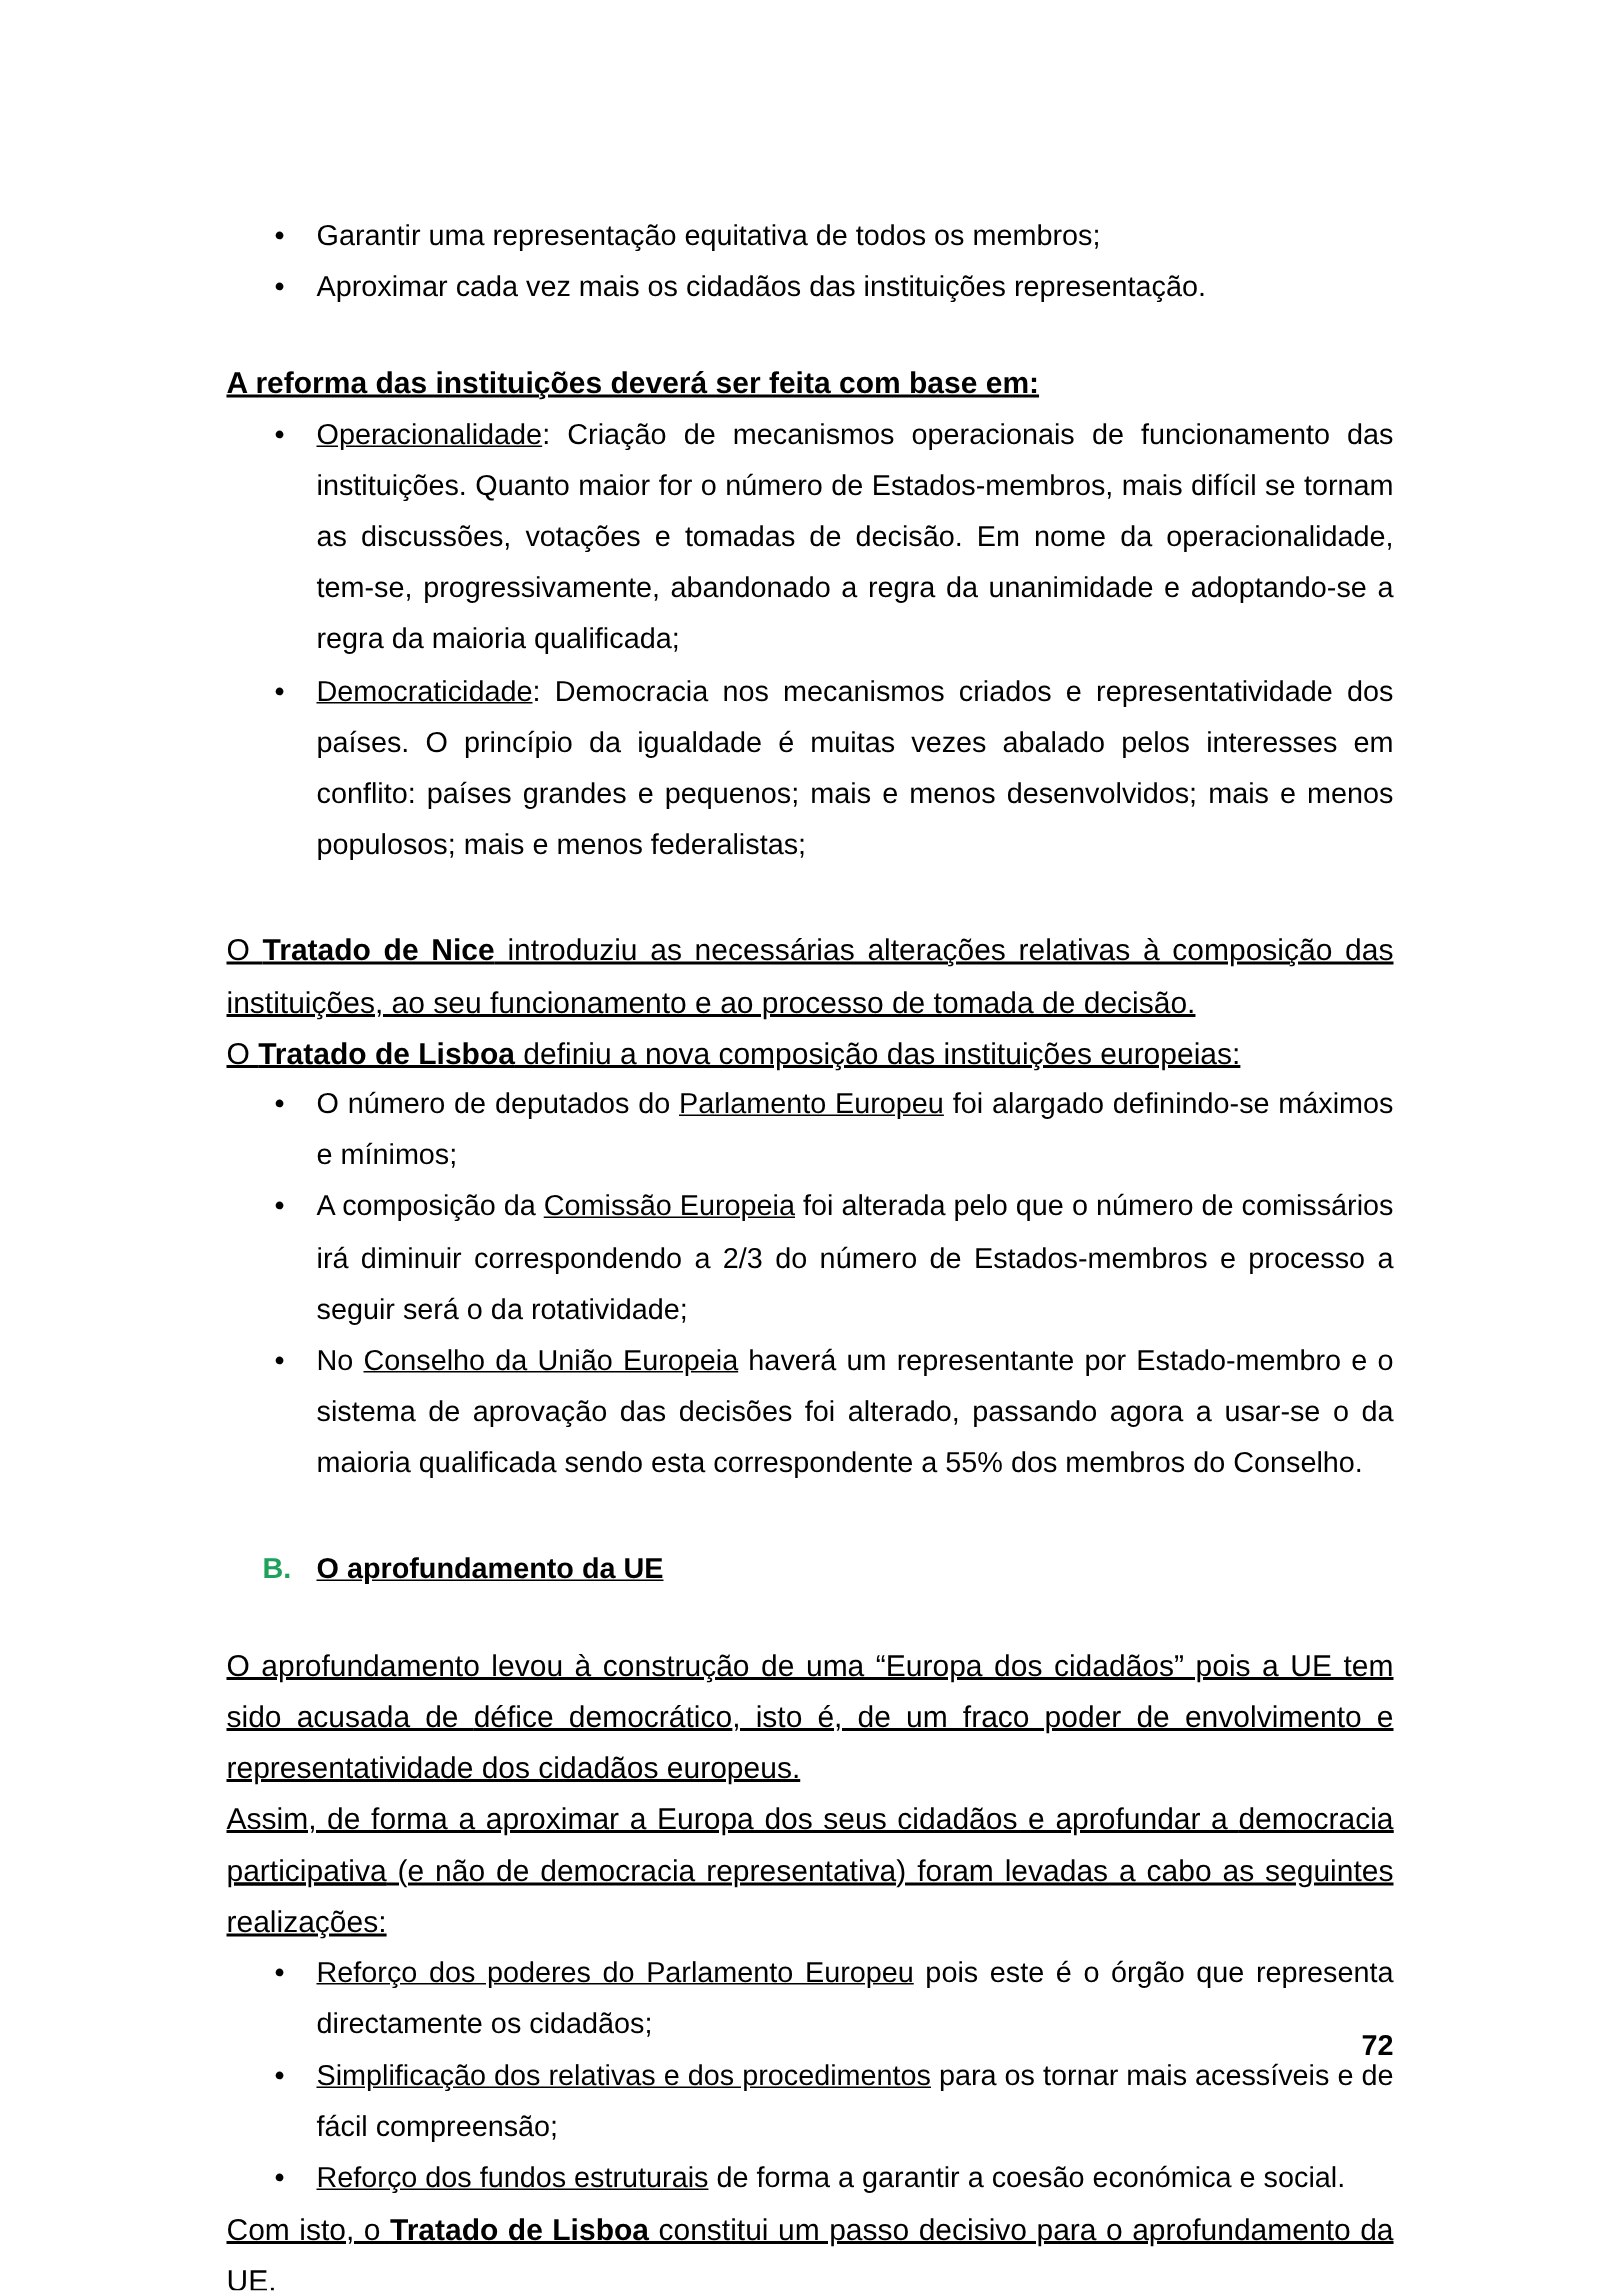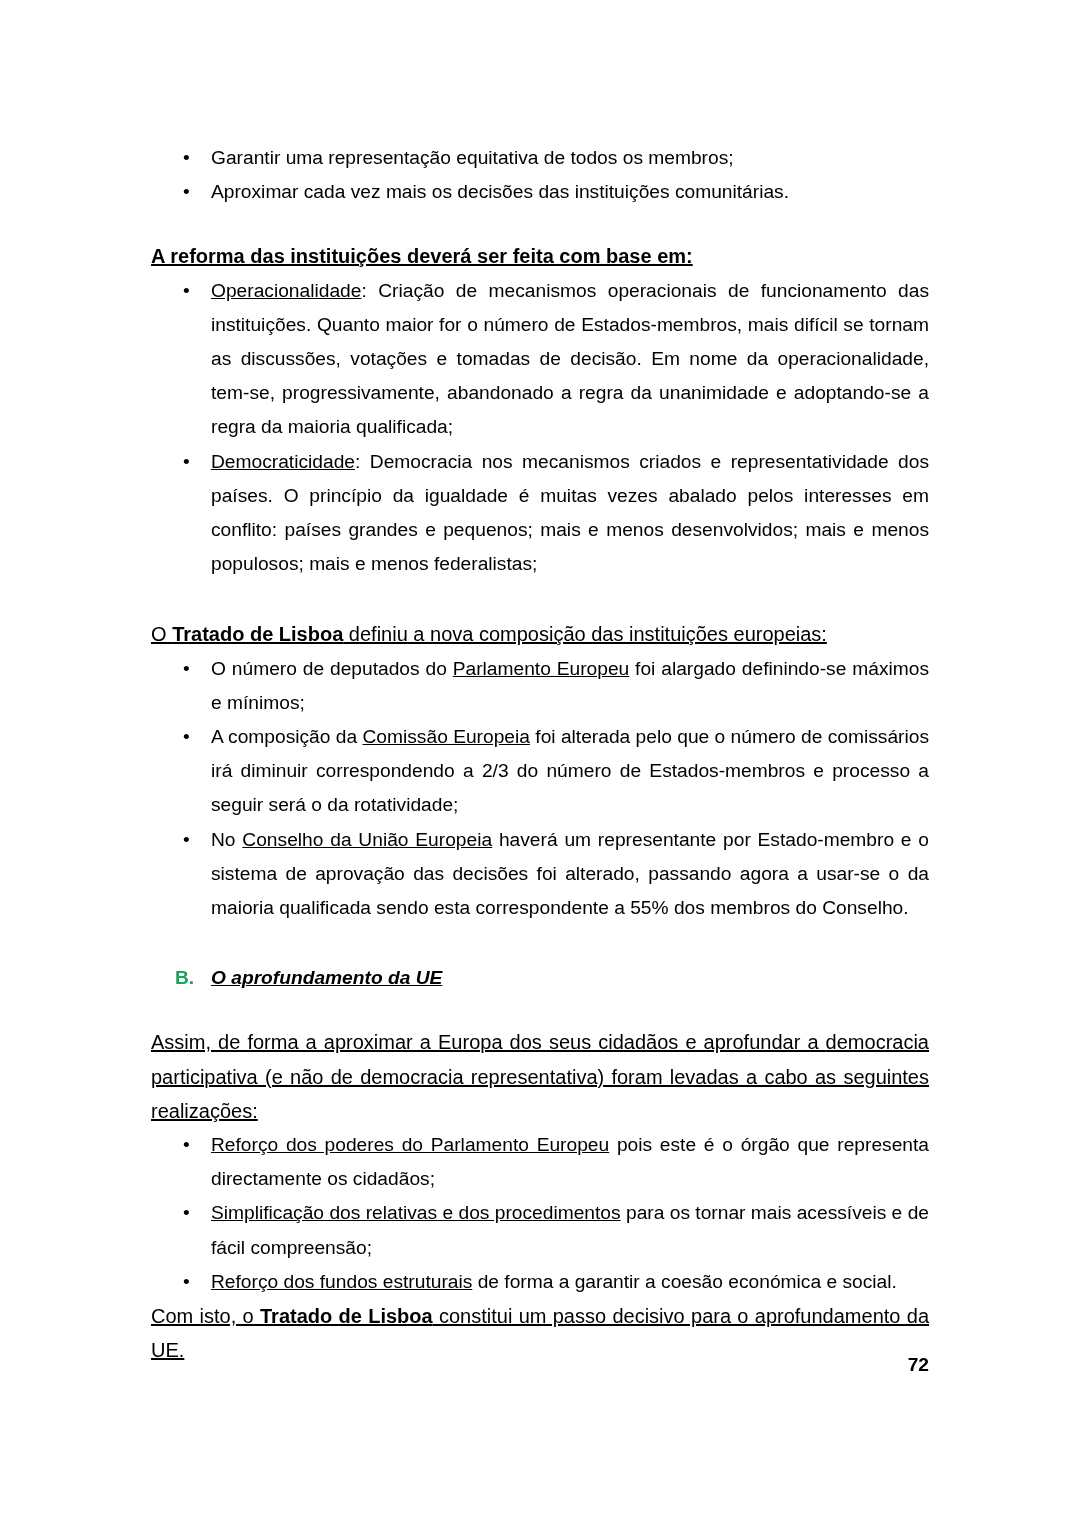--- a/index.html
+++ b/index.html
@@ -78,21 +78,20 @@
   }
   .section-heading .marker {
     position: absolute;
     left: 24px;
     top: 0;
     font-weight: bold;
   }
   .section-heading .heading-text {
     font-weight: bold;
     text-decoration: underline;
-    font-style: italic;
   }
 
   
   .page-number {
     position: absolute;
     right: 151px;
     top: 1352px;
     width: 0;
     white-space: nowrap;
     font-size: 19.2px;
@@ -111,41 +110,44 @@
 <body>
 
 <div class="page">
   <div class="content">
 
     <ul class="bullets">
       <li>
         <span>Garantir uma representação equitativa de todos os membros;</span>
       </li>
       <li>
-        <span>Aproximar cada vez mais os decisões das instituições comunitárias.</span>
+        <span>Aproximar cada vez mais os cidadãos das instituições representação.</span>
       </li>
     </ul>
 
     <div class="spacer-md"></div>
 
     <p class="para">
       <span class="b">A reforma das instituições deverá ser feita com base em:</span>
     </p>
 
     <ul class="bullets">
       <li>
         <span class="iu">Operacionalidade</span><span>:</span><span> Criação de mecanismos operacionais de funcionamento das instituições. Quanto maior for o número de Estados-membros, mais difícil se tornam as discussões, votações e tomadas de decisão. Em nome da operacionalidade, tem-se, progressivamente, abandonado a regra da unanimidade e adoptando-se a regra da maioria qualificada;</span>
       </li>
       <li>
         <span class="iu">Democraticidade</span><span>:</span><span> Democracia nos mecanismos criados e representatividade dos países. O princípio da igualdade é muitas vezes abalado pelos interesses em conflito: países grandes e pequenos; mais e menos desenvolvidos; mais e menos populosos; mais e menos federalistas;</span>
       </li>
     </ul>
 
     <div class="spacer-lg"></div>
 
+    <p class="para">
+      <span>O </span><span class="b">Tratado de Nice</span><span> introduziu as necessárias alterações relativas à composição das instituições, ao seu funcionamento e ao processo de tomada de decisão.</span>
+    </p>
 
     <p class="para">
       <span>O </span><span class="b">Tratado de Lisboa</span><span> definiu a nova composição das instituições europeias:</span>
     </p>
 
     <ul class="bullets">
       <li>
         <span>O número de deputados do </span><span class="u">Parlamento Europeu</span><span> foi alargado definindo-se máximos e mínimos;</span>
       </li>
       <li>
@@ -158,20 +160,23 @@
 
     <div class="spacer-lg"></div>
 
     <div class="section-heading">
       <span class="marker" id="section-marker" style="color: rgb(31, 160, 92);">B.</span>
       <span class="heading-text">O aprofundamento da UE</span>
     </div>
 
     <div class="spacer-md"></div>
 
+    <p class="para">
+      <span>O aprofundamento levou à construção de uma “Europa dos cidadãos” pois a UE tem sido acusada de </span><span class="u">défice democrático</span><span>, isto é, de um fraco poder de envolvimento e representatividade dos cidadãos europeus.</span>
+    </p>
 
     <p class="para">
       <span>Assim, de forma a aproximar a Europa dos seus cidadãos e aprofundar a </span><span class="u">democracia participativa</span><span> (e não de democracia representativa) foram levadas a cabo as seguintes realizações:</span>
     </p>
 
     <ul class="bullets">
       <li>
         <span class="u">Reforço dos poderes do Parlamento Europeu</span><span> pois este é o órgão que representa directamente os cidadãos;</span>
       </li>
       <li>

